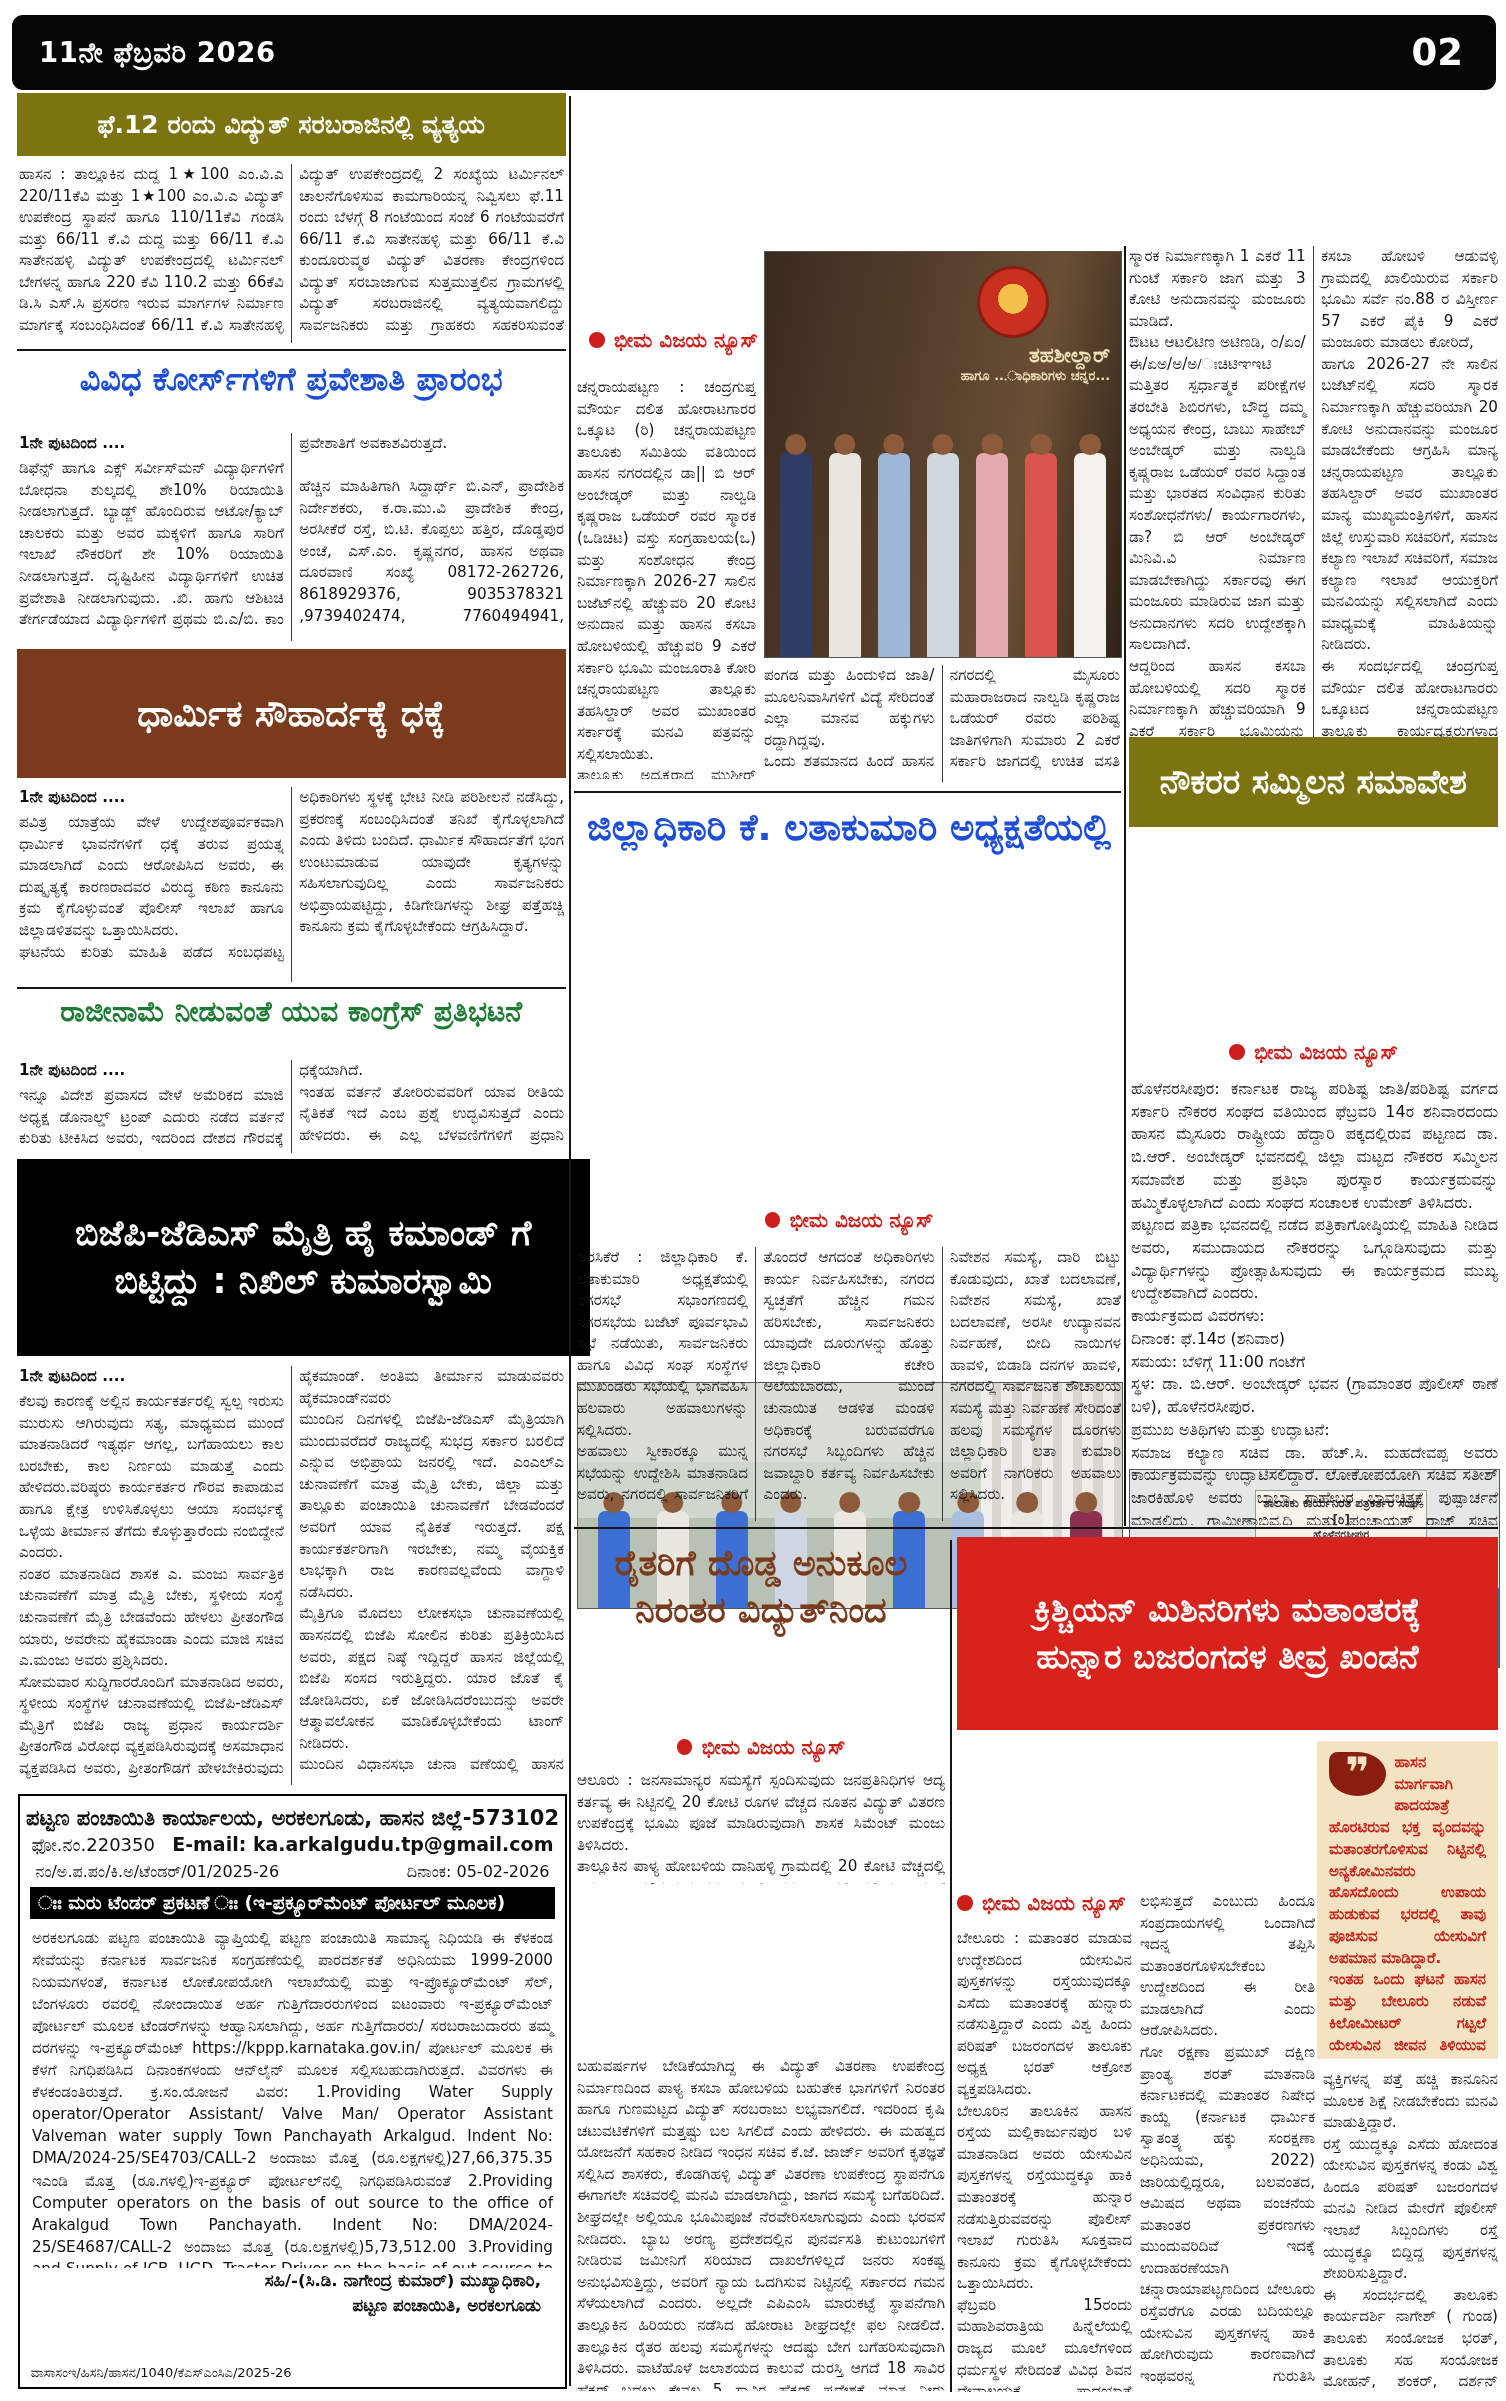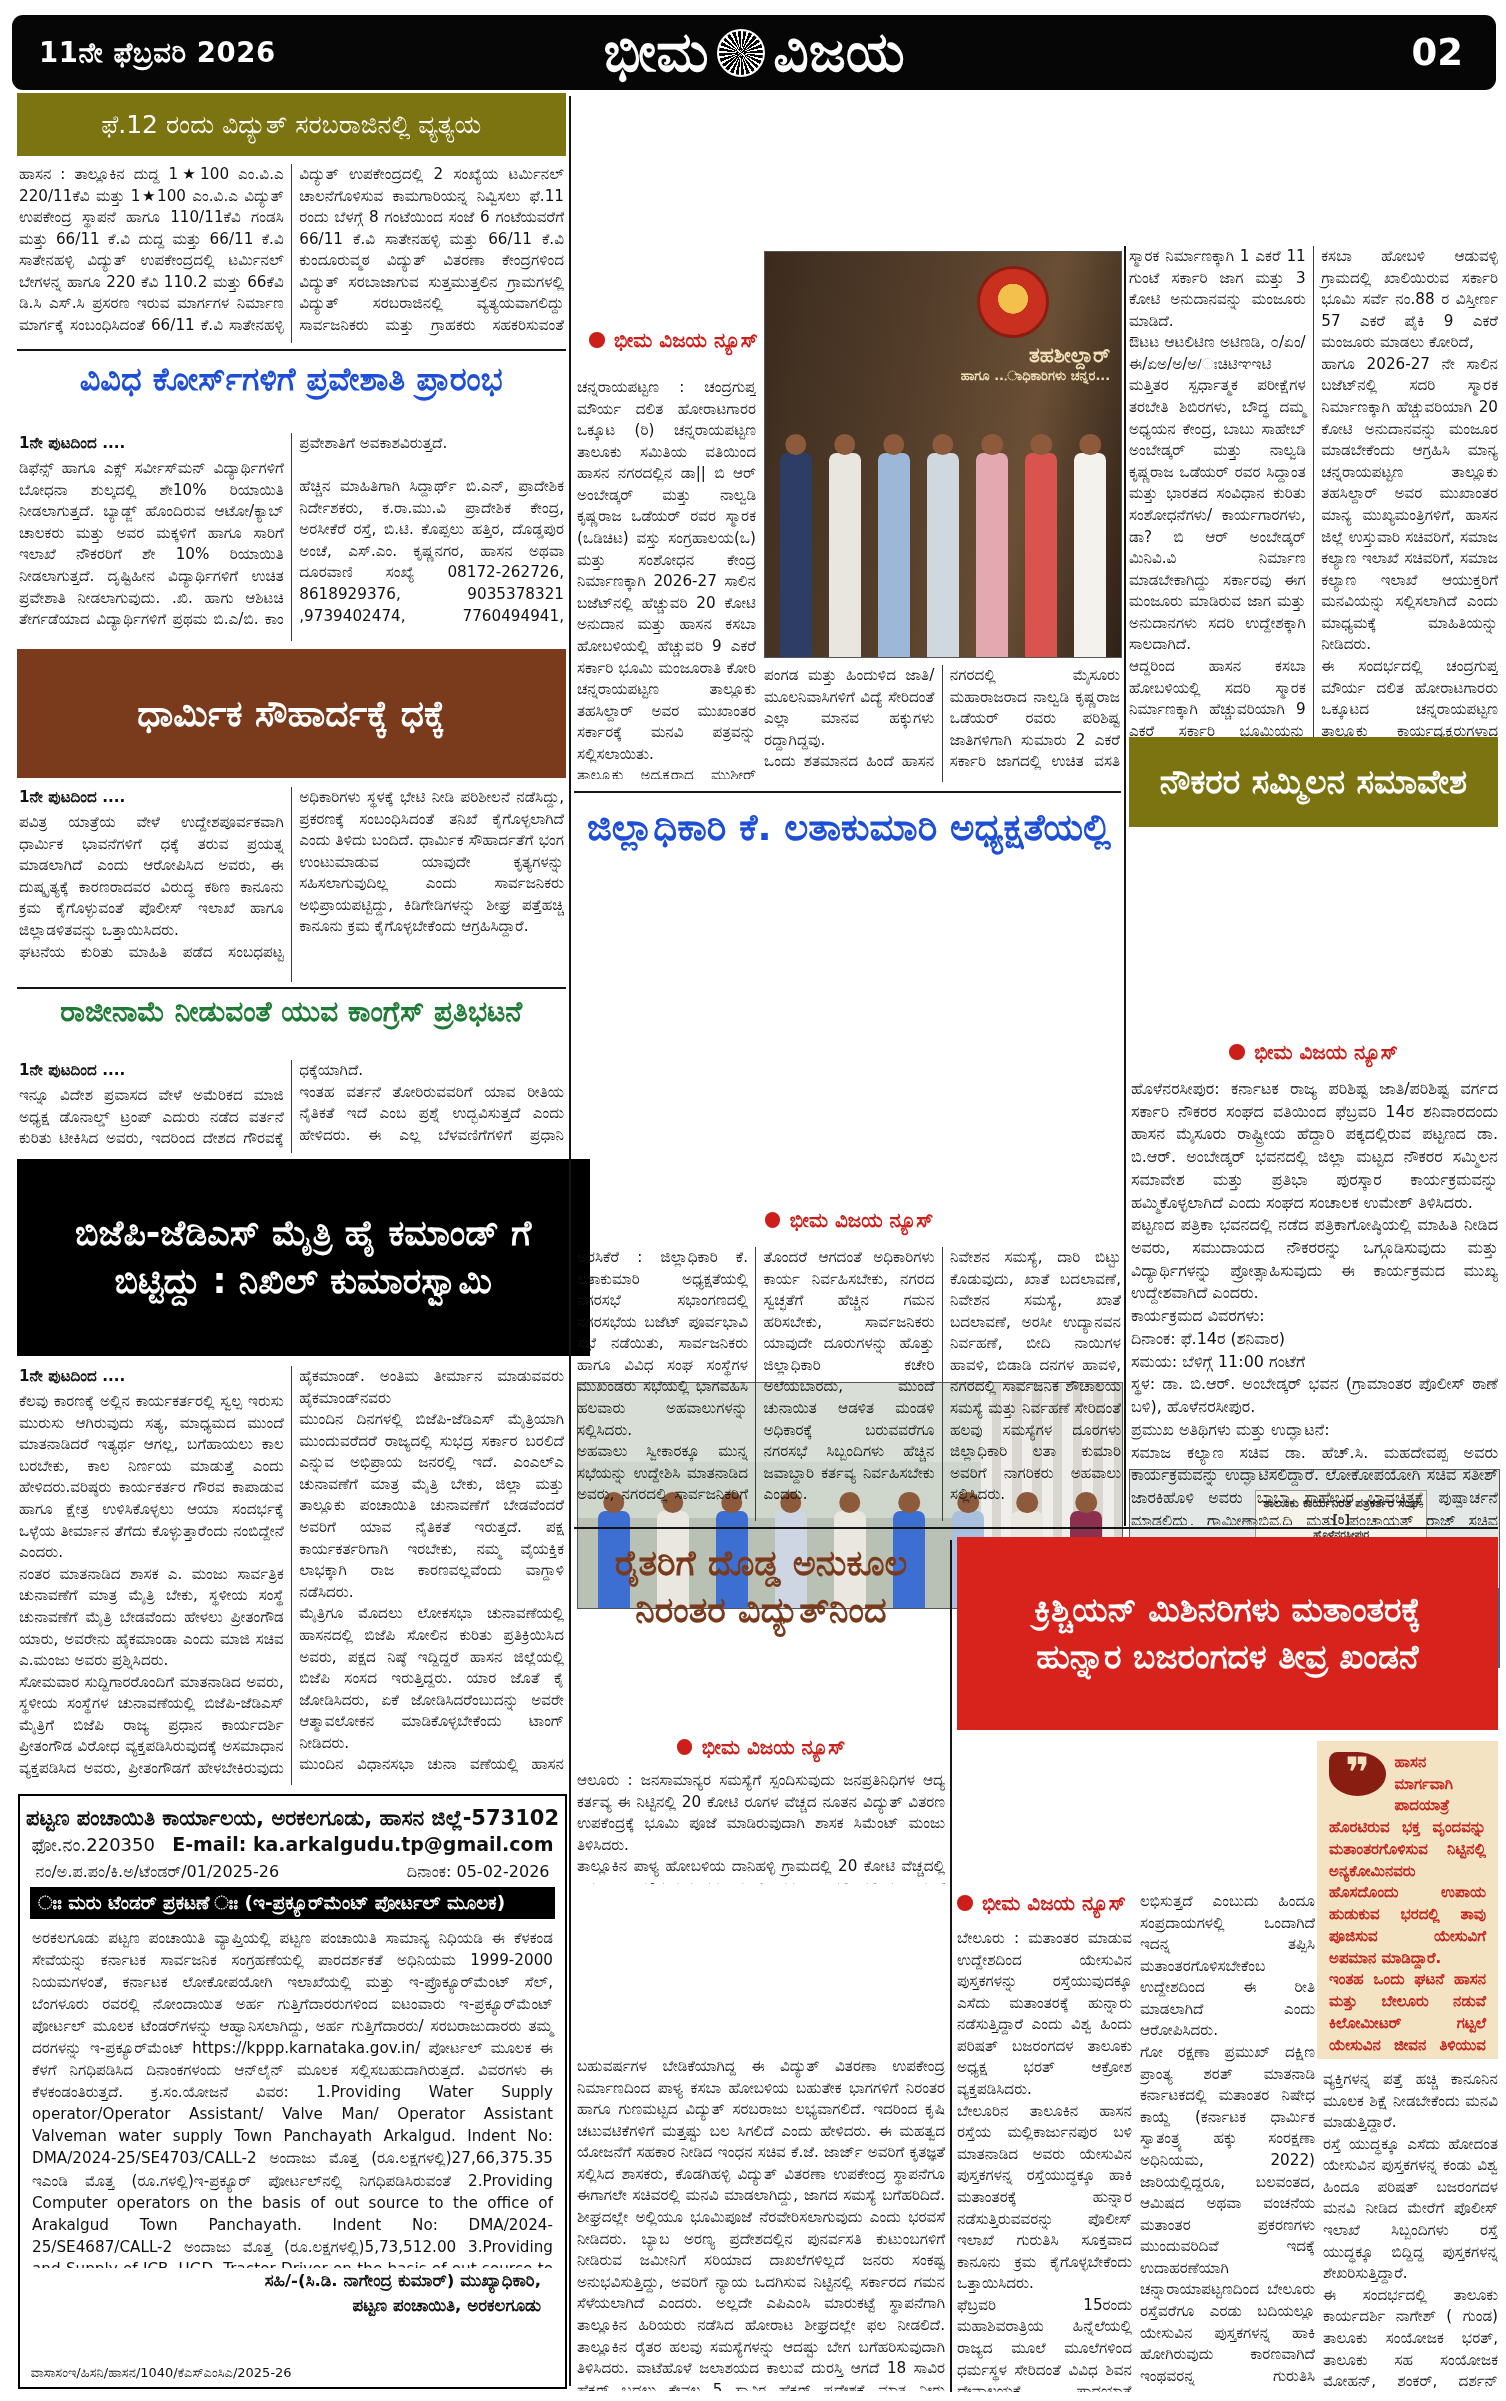--- a/index.html
+++ b/index.html
@@ -71,29 +71,24 @@
   .t-sign{text-align:right;font-size:16.7px;font-weight:bold;padding-right:24px;line-height:1.5;}
   .t-ref{position:absolute;left:10.8px;bottom:6px;font-size:13px;}
 </style>
 </head>
 <body>
 
 <div id="page">
 
   <div class="abs masthead">
     <div class="m-date">11ನೇ ಫೆಬ್ರವರಿ 2026</div>
-    <div class="m-logo">
-      <span>ಭೀಮ</span>
-      <span class="chakra"></span>
-      <span>ವಿಜಯ</span>
-    </div>
     <div class="m-page">02</div>
   </div>
 
-  <div class="abs headbox olive" style="left:16.7px;top:93px;width:549px;height:63px;font-size:25px;font-weight:400;">ಫೆ.12 ರಂದು ವಿದ್ಯುತ್ ಸರಬರಾಜಿನಲ್ಲಿ ವ್ಯತ್ಯಯ</div>
+  <div class="abs headbox olive" style="left:16.7px;top:93px;width:549px;height:63px;font-size:25px;font-weight:700;">ಫೆ.12 ರಂದು ವಿದ್ಯುತ್ ಸರಬರಾಜಿನಲ್ಲಿ ವ್ಯತ್ಯಯ</div>
   <div class="abs body cols2" style="left:19px;top:164px;width:545px;height:179px;">
     <div class="paras">ಹಾಸನ : ತಾಲ್ಲೂಕಿನ ದುದ್ದ 1★100 ಎಂ.ವಿ.ಎ 220/11ಕೆವಿ ಮತ್ತು 1★100 ಎಂ.ವಿ.ಎ ವಿದ್ಯುತ್ ಉಪಕೇಂದ್ರ ಸ್ಥಾಪನೆ ಹಾಗೂ 110/11ಕೆವಿ ಗಂಡಸಿ ಮತ್ತು 66/11 ಕೆ.ವಿ ದುದ್ದ ಮತ್ತು 66/11 ಕೆ.ವಿ ಸಾತೇನಹಳ್ಳಿ ವಿದ್ಯುತ್ ಉಪಕೇಂದ್ರದಲ್ಲಿ ಟರ್ಮಿನಲ್ ಬೇಗಳನ್ನ ಹಾಗೂ 220 ಕೆವಿ 110.2 ಮತ್ತು 66ಕೆವಿ ಡಿ.ಸಿ ಎಸ್.ಸಿ ಪ್ರಸರಣ ಇರುವ ಮಾರ್ಗಗಳ ನಿರ್ಮಾಣ ಮಾರ್ಗಕ್ಕೆ ಸಂಬಂಧಿಸಿದಂತೆ 66/11 ಕೆ.ವಿ ಸಾತೇನಹಳ್ಳಿ ವಿದ್ಯುತ್ ಉಪಕೇಂದ್ರದಲ್ಲಿ 2 ಸಂಖ್ಯೆಯ ಟರ್ಮಿನಲ್ ಚಾಲನೆಗೊಳಿಸುವ ಕಾಮಗಾರಿಯನ್ನ ನಿವ್ವಿಸಲು ಫೆ.11 ರಂದು ಬೆಳಗ್ಗೆ 8 ಗಂಟೆಯಿಂದ ಸಂಜೆ 6 ಗಂಟೆಯವರೆಗೆ 66/11 ಕೆ.ವಿ ಸಾತೇನಹಳ್ಳಿ ಮತ್ತು 66/11 ಕೆ.ವಿ ಕುಂದೂರುವ್ಮಠ ವಿದ್ಯುತ್ ವಿತರಣಾ ಕೇಂದ್ರಗಳಿಂದ ವಿದ್ಯುತ್ ಸರಬಾಜಾಗುವ ಸುತ್ತಮುತ್ತಲಿನ ಗ್ರಾಮಗಳಲ್ಲಿ ವಿದ್ಯುತ್ ಸರಬರಾಜಿನಲ್ಲಿ ವ್ಯತ್ಯಯವಾಗಲಿದ್ದು ಸಾರ್ವಜನಿಕರು ಮತ್ತು ಗ್ರಾಹಕರು ಸಹಕರಿಸುವಂತೆ ಕರ್ನಾಟಕ ವಿದ್ಯತ್ ಪ್ರಸರಣ ನಿಗಮದ ಯೋಜನೆಗಳ ವಿಭಾಗ'ಕಾರ್ಯನಿರ್ವಾಹಕ ಇಂಜಿನಿಯರ್ ಪ್ರಕಟಣೆಯಲ್ಲಿ ತಿಳಿಸಿದ್ದಾರೆ.</div>
   </div>
   <div class="abs hr" style="left:16.7px;top:349px;width:549px;height:2.4px;"></div>
 
   <div class="abs bluetxt" style="left:16.7px;top:360px;width:549px;font-size:32px;font-weight:800;text-align:center;">ವಿವಿಧ ಕೋರ್ಸ್‌ಗಳಿಗೆ ಪ್ರವೇಶಾತಿ ಪ್ರಾರಂಭ</div>
   <div class="abs body cols2" style="left:19px;top:433px;width:545px;height:208px;">
     <div class="lead">1ನೇ ಪುಟದಿಂದ ....</div>
     <div class="paras">ಡಿಫೆನ್ಸ್ ಹಾಗೂ ಎಕ್ಸ್ ಸರ್ವೀಸ್‌ಮನ್ ವಿದ್ಯಾರ್ಥಿಗಳಿಗೆ ಬೋಧನಾ ಶುಲ್ಕದಲ್ಲಿ ಶೇ10% ರಿಯಾಯಿತಿ ನೀಡಲಾಗುತ್ತದೆ. ಬ್ಯಾಡ್ಜ್ ಹೊಂದಿರುವ ಆಟೋ/ಕ್ಯಾಬ್ ಚಾಲಕರು ಮತ್ತು ಅವರ ಮಕ್ಕಳಿಗೆ ಹಾಗೂ ಸಾರಿಗೆ ಇಲಾಖೆ ನೌಕರರಿಗೆ ಶೇ 10% ರಿಯಾಯಿತಿ ನೀಡಲಾಗುತ್ತದೆ. ದೃಷ್ಟಿಹೀನ ವಿದ್ಯಾರ್ಥಿಗಳಿಗೆ ಉಚಿತ ಪ್ರವೇಶಾತಿ ನೀಡಲಾಗುವುದು. .ಖಿ. ಹಾಗು ಆಶಿಟಚಿ ತೇರ್ಗಡೆಯಾದ ವಿದ್ಯಾರ್ಥಿಗಳಿಗೆ ಪ್ರಥಮ ಬಿ.ಎ/ಬಿ. ಕಾಂ ಪ್ರವೇಶಾತಿಗೆ ಅವಕಾಶವಿರುತ್ತದೆ.
 

